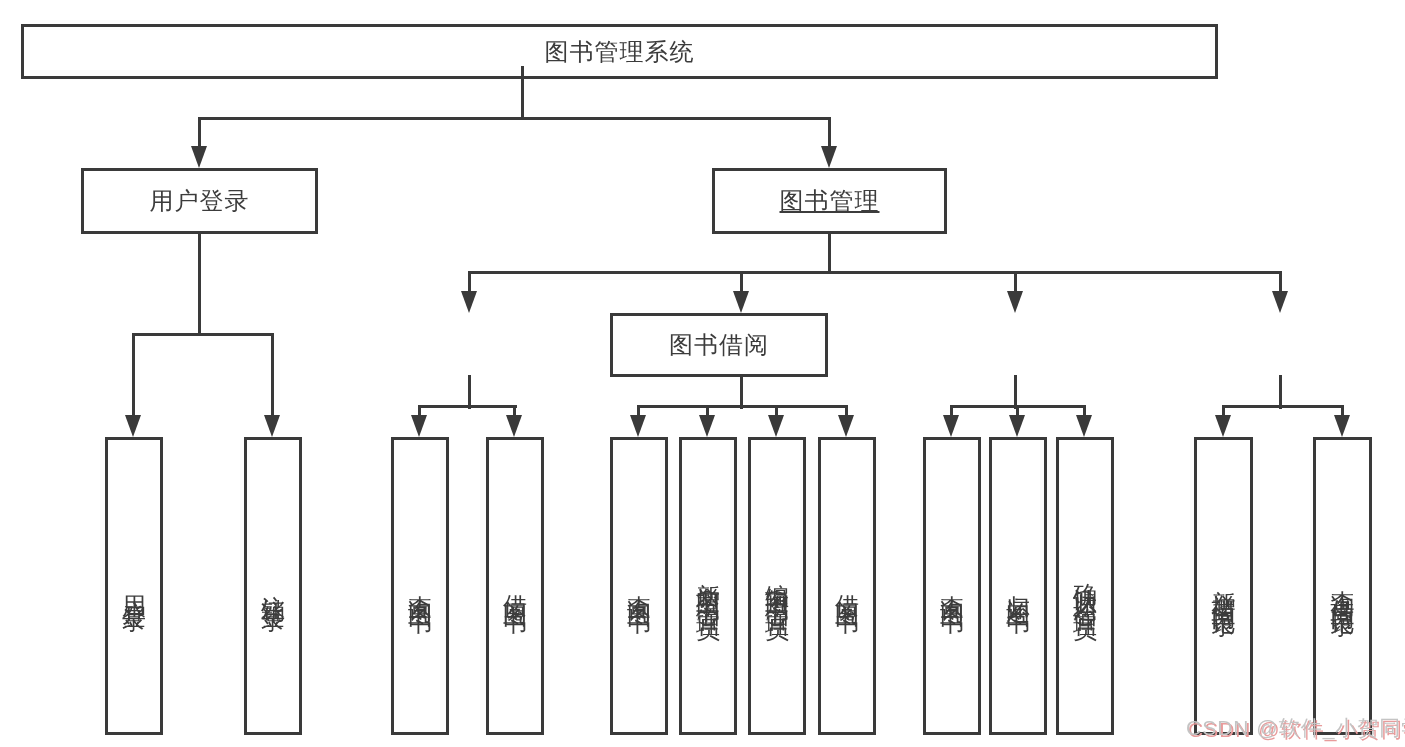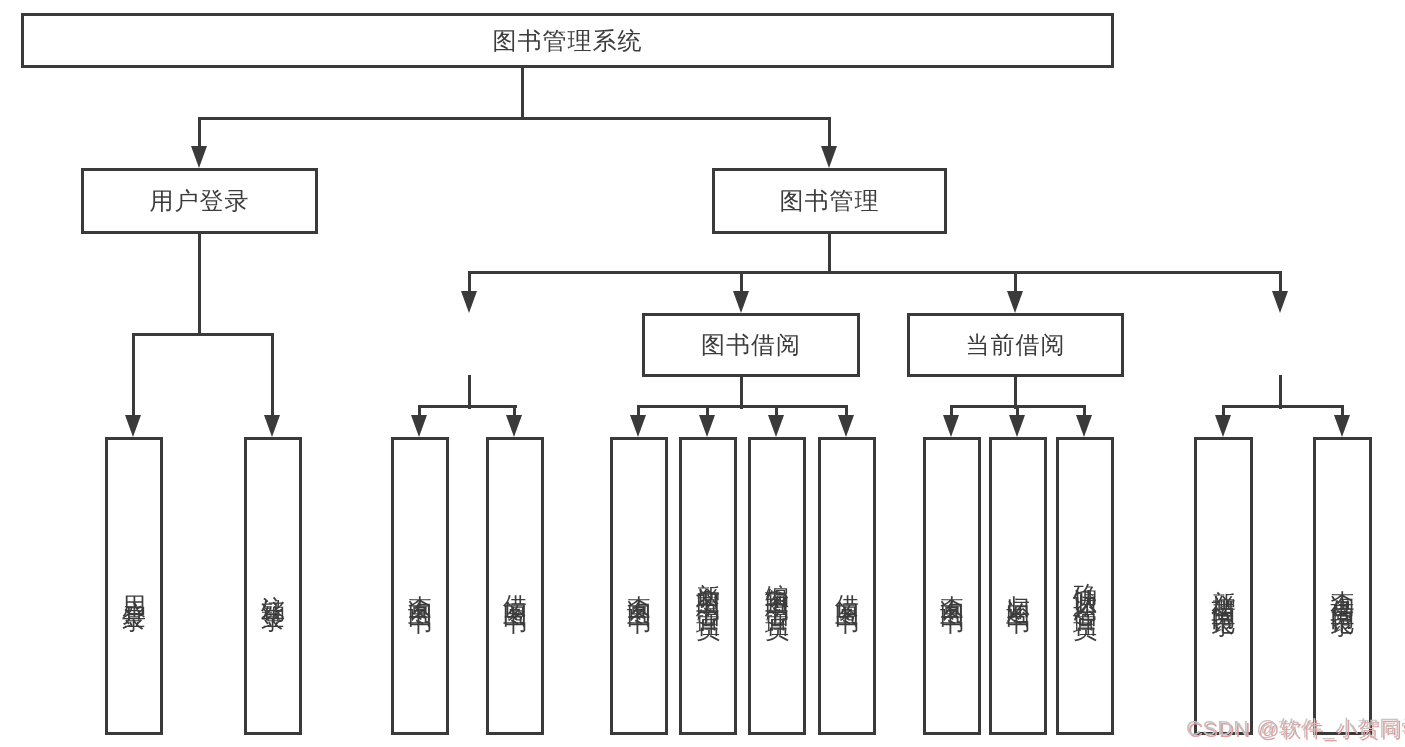--- a/index.html
+++ b/index.html
@@ -51,35 +51,35 @@
     text-shadow: 2px 2px 0 #e89b9b;
     letter-spacing: 1px;
     white-space: nowrap;
   }
 </style>
 </head>
 <body>
 
 <div class="canvas">
 
-  <div class="box" style="left:21px; top:13px; width:1093px; height:55px;">
+  <div class="box" style="left:21px; top:24px; width:1197px; height:55px;">
     <span>图书管理系统</span>
   </div>
 
   <div class="vline" style="left:521px; top:66px; height:53px;"></div>
   <div class="hline" style="left:198px; top:117px; width:633px;"></div>
   <div class="vline" style="left:198px; top:117px; height:33px;"></div>
   <div class="arrow" style="left:191px; top:146px;"></div>
   <div class="vline" style="left:828px; top:117px; height:33px;"></div>
   <div class="arrow" style="left:821px; top:146px;"></div>
 
   <div class="box" style="left:81px; top:168px; width:237px; height:66px;">
     <span>用户登录</span>
   </div>
-  <div class="box" style="left:712px; top:168px; width:235px; height:66px;">
+  <div class="box" style="left:712px; top:168px; width:235px; height:66px;text-decoration:underline;">
     <span>图书管理</span>
   </div>
 
   <div class="vline" style="left:198px; top:232px; height:104px;"></div>
   <div class="hline" style="left:132px; top:333px; width:142px;"></div>
   <div class="vline" style="left:132px; top:333px; height:86px;"></div>
   <div class="arrow" style="left:125px; top:415px;"></div>
   <div class="vline" style="left:271px; top:333px; height:86px;"></div>
   <div class="arrow" style="left:264px; top:415px;"></div>
 
@@ -87,25 +87,22 @@
   <div class="hline" style="left:468px; top:271px; width:814px;"></div>
   <div class="vline" style="left:468px; top:271px; height:22px;"></div>
   <div class="arrow" style="left:461px; top:291px;"></div>
   <div class="vline" style="left:740px; top:271px; height:22px;"></div>
   <div class="arrow" style="left:733px; top:291px;"></div>
   <div class="vline" style="left:1014px; top:271px; height:22px;"></div>
   <div class="arrow" style="left:1007px; top:291px;"></div>
   <div class="vline" style="left:1279px; top:271px; height:22px;"></div>
   <div class="arrow" style="left:1272px; top:291px;"></div>
 
-  <div class="box" style="left:642px; top:313px; width:218px; height:64px;">
+  <div class="box" style="left:610px; top:313px; width:218px; height:64px;">
     <span>图书借阅</span>
-  </div>
-  <div class="box" style="left:907px; top:313px; width:217px; height:64px;">
-    <span>当前借阅</span>
   </div>
 
   <div class="vline" style="left:468px; top:375px; height:34px;"></div>
   <div class="hline" style="left:418px; top:405px; width:99px;"></div>
   <div class="vline" style="left:418px; top:405px; height:14px;"></div>
   <div class="arrow" style="left:411px; top:415px;"></div>
   <div class="vline" style="left:513px; top:405px; height:14px;"></div>
   <div class="arrow" style="left:506px; top:415px;"></div>
 
   <div class="vline" style="left:740px; top:375px; height:34px;"></div>

